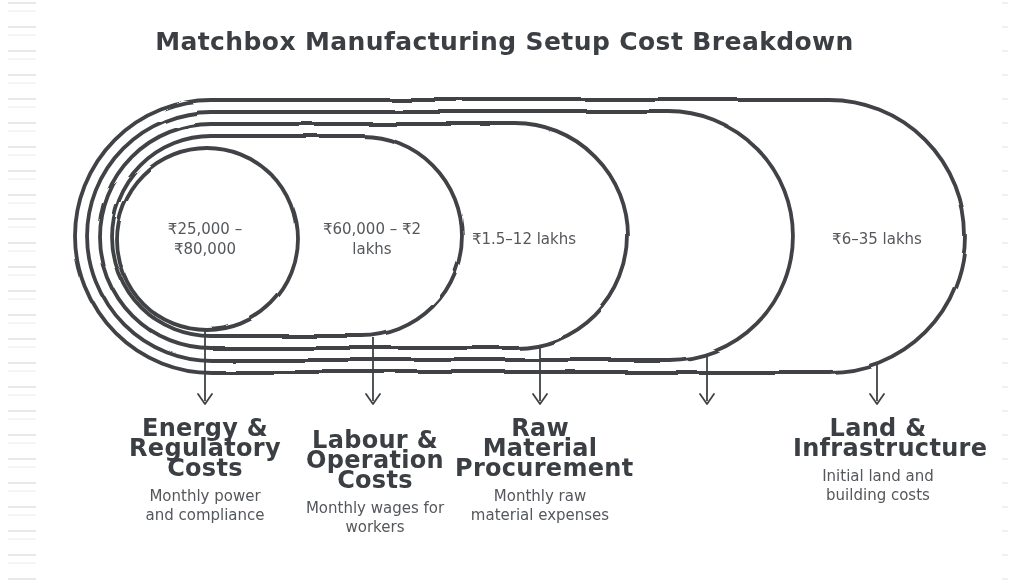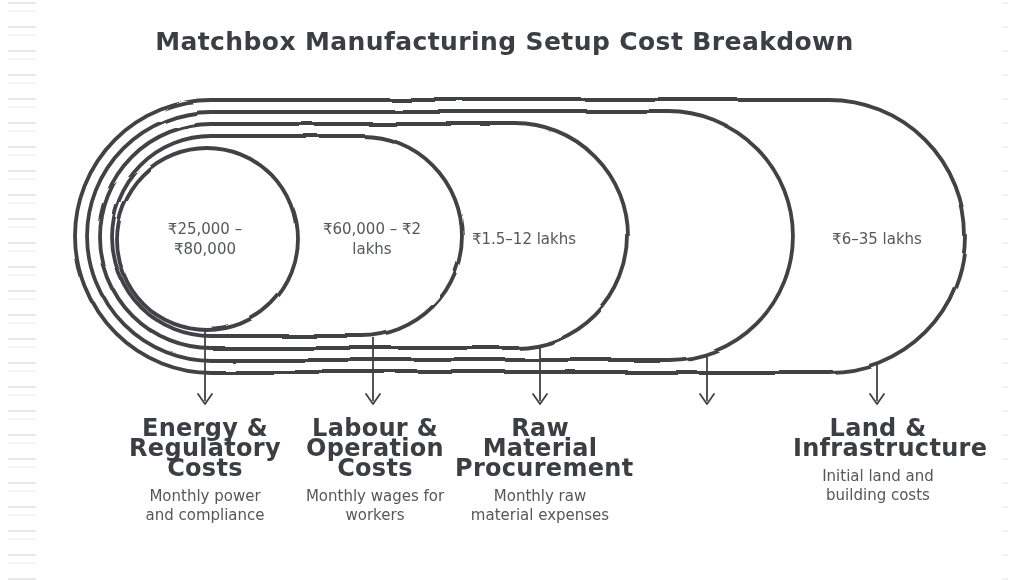--- a/index.html
+++ b/index.html
@@ -103,21 +103,21 @@
   <div class="ring-value" style="left:444px;">₹1.5–12 lakhs</div>
   <div class="ring-value" style="left:797px;">₹6–35 lakhs</div>
 
   <div class="label-col" style="left:120px;">
     <div class="label-title">Energy &amp;
 Regulatory
 Costs</div>
     <div class="label-desc">Monthly power
 and compliance</div>
   </div>
-  <div class="label-col" style="left:290px;">
+  <div class="label-col" style="left:290px;margin-top:12px;">
     <div class="label-title">Labour &amp;
 Operation
 Costs</div>
     <div class="label-desc">Monthly wages for
 workers</div>
   </div>
   <div class="label-col" style="left:455px;">
     <div class="label-title">Raw
 Material
 Procurement</div>

